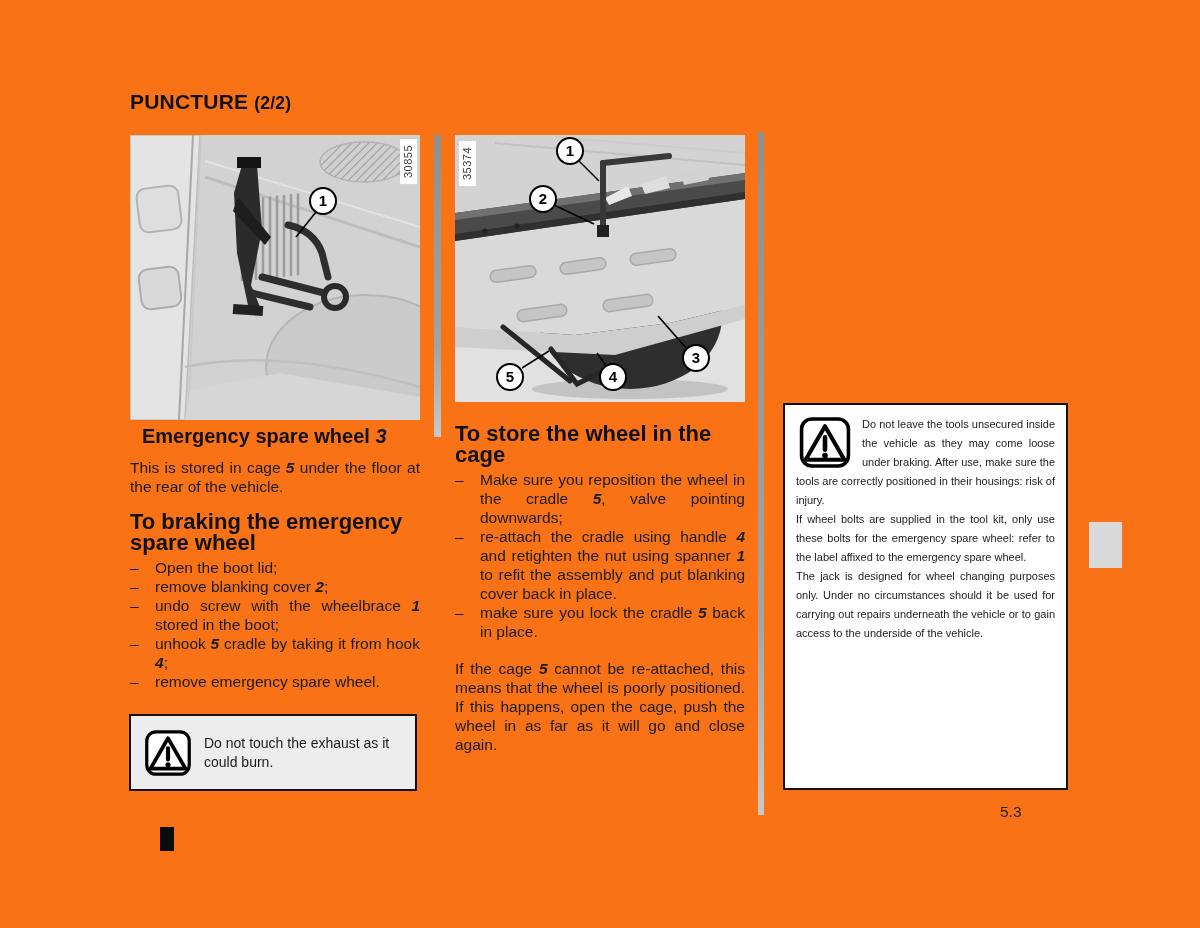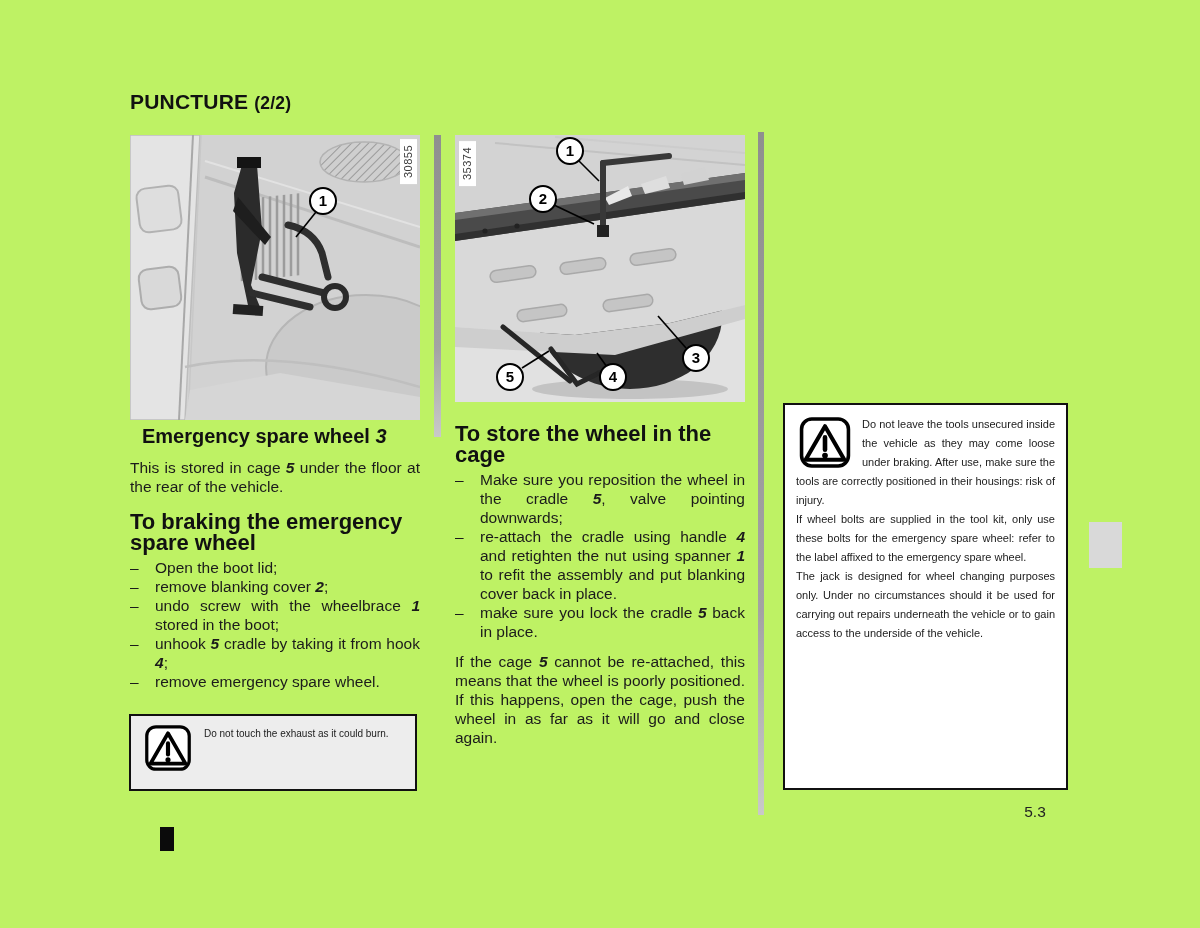--- a/index.html
+++ b/index.html
@@ -1,16 +1,16 @@
 <!DOCTYPE html>
 <html><head>
 <meta charset="utf-8">
 <style>
   html,body{margin:0;padding:0;background:#fff;}
-  .page{position:relative;width:1200px;height:928px;background:#bef264;overflow:hidden;
+  .page{position:relative;width:1200px;height:928px;background:#f97316;overflow:hidden;
         font-family:"Liberation Sans","DejaVu Sans",sans-serif;color:#1b1b1b;}
 
   
   .title{position:absolute;left:130px;top:90px;margin:0;font-size:21px;font-weight:bold;letter-spacing:.2px;color:#111;}
   .title .suffix{font-size:17.5px;}
 
   
   .fig{position:absolute;overflow:hidden;background:#d8d8d8;}
   .fig1{left:130px;top:135px;width:290px;height:285px;}
   .fig2{left:455px;top:135px;width:290px;height:267px;}
@@ -28,39 +28,39 @@
   .tab-gray{position:absolute;left:1089px;top:522px;width:33px;height:46px;background:#d9d9d9;}
 
   
   .col{position:absolute;width:290px;font-size:15.5px;line-height:19px;}
   .col-left{left:130px;top:424px;}
   .col-mid{left:455px;top:423px;}
   .col h2{margin:0 0 10px 12px;font-size:20px;line-height:24px;color:#111;}
   .col h3{margin:15px 0 5px 0;font-size:22px;line-height:21px;color:#111;}
   .col-mid h3{margin-top:0;}
   .col p{margin:0;text-align:justify;}
-  .col p.outro{margin-top:11px;}
+  .col p.outro{margin-top:18px;}
   ul.dashlist{list-style:none;margin:2px 0 0 0;padding:0;}
   ul.dashlist li{position:relative;padding-left:25px;margin:0;text-align:justify;}
   ul.dashlist .dash{position:absolute;left:0;top:0;}
 
   
   .warnbox{position:absolute;border:2px solid #111;box-sizing:border-box;}
   .box-tools{left:783px;top:403px;width:285px;height:387px;background:#fff;padding:10px 11px;
              font-size:11px;line-height:19px;}
   .box-tools p{margin:0;text-align:justify;}
   .box-tools .warn-icon{float:left;width:56px;height:53px;margin:1px 9px 3px 1px;}
   .box-exhaust{left:129px;top:714px;width:288px;height:77px;background:#ededed;
-               display:flex;gap:11px;padding:8px 12px;
-               font-size:10px;line-height:19px;}
+               display:flex;align-items:center;gap:11px;padding:8px 12px;
+               font-size:14px;line-height:19px;}
   .box-exhaust .warn-icon{width:50px;height:48px;flex:0 0 auto;}
   .box-exhaust p{margin:0;}
 
   
-  .pageno{position:absolute;left:1000px;top:803px;width:70px;text-align:center;font-size:15.5px;color:#222;}
+  .pageno{position:absolute;left:1000px;top:803px;width:70px;text-align:left;font-size:15.5px;color:#222;}
 
   
   .co-circle{fill:#ffffff;stroke:#000;stroke-width:2;}
   .co-num{font-family:"Liberation Sans",sans-serif;font-size:15px;font-weight:bold;fill:#000;text-anchor:middle;}
   .leader{stroke:#000;stroke-width:1.6;fill:none;}
 </style>
 </head>
 <body>
 
 <div class="page">

